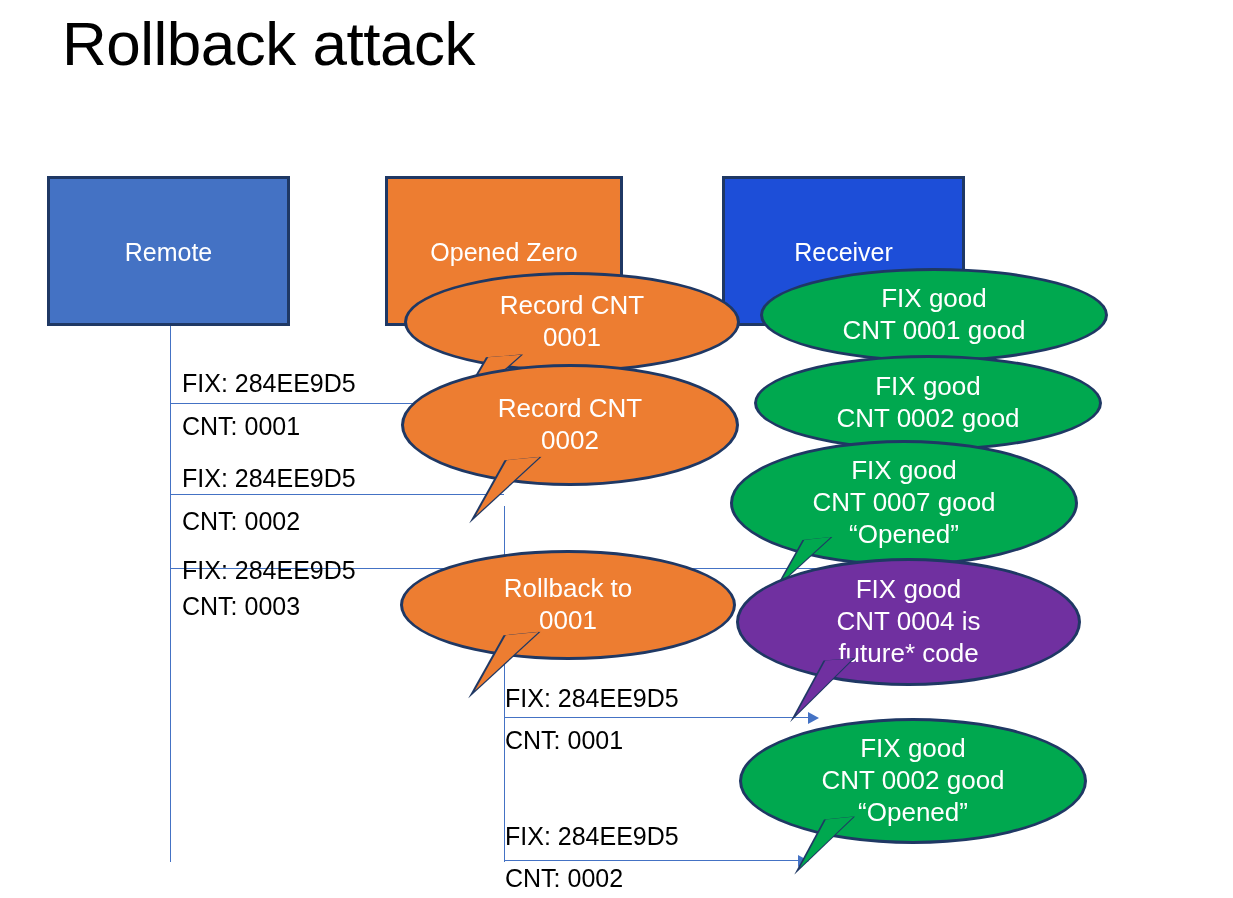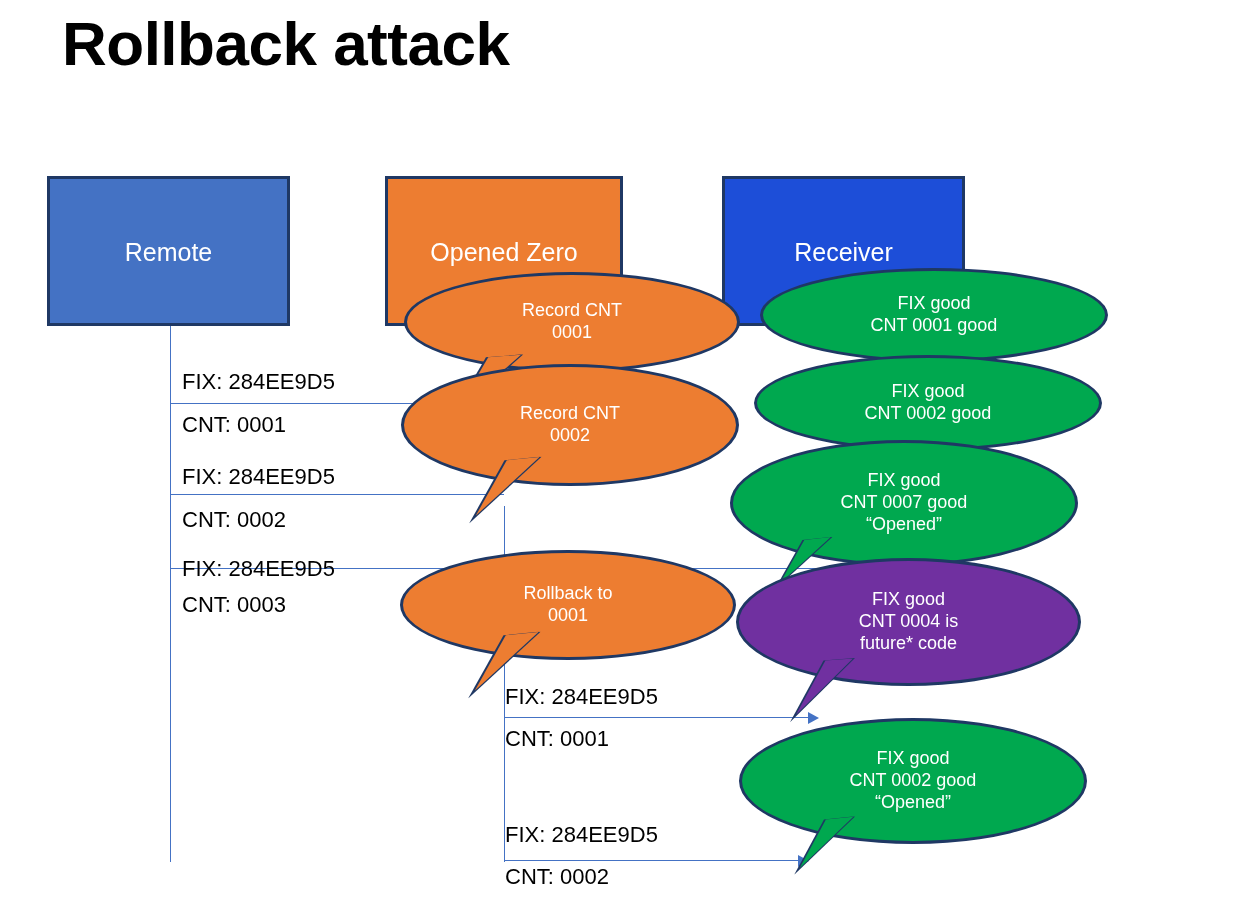--- a/index.html
+++ b/index.html
@@ -16,21 +16,21 @@
     width: 1233px;
     height: 898px;
     background: #ffffff;
     overflow: hidden;
   }
   #slide-title {
     position: absolute;
     left: 62px;
     top: 8px;
     font-size: 62px;
-    font-weight: 700;
+    font-weight: 400;
     color: #000000;
     letter-spacing: -0.5px;
     white-space: nowrap;
   }
 
   
   .actor-box {
     position: absolute;
     box-sizing: border-box;
     border: 3px solid #1F3864;
@@ -70,33 +70,33 @@
   .msg-arrow {
     position: absolute;
     width: 0;
     height: 0;
     border-top: 6px solid transparent;
     border-bottom: 6px solid transparent;
     border-left: 11px solid #4472C4;
   }
   .msg-fix, .msg-cnt {
     position: absolute;
-    font-size: 22px;
+    font-size: 25px;
     color: #000000;
     white-space: nowrap;
   }
 
   
   .bubble {
     position: absolute;
     box-sizing: border-box;
     border: 3px solid #1F3864;
     border-radius: 50%;
     color: #ffffff;
-    font-size: 18px;
+    font-size: 26px;
     line-height: 1.22;
     text-align: center;
     display: flex;
     align-items: center;
     justify-content: center;
   }
   .bubble .bubble-text { display: block; width: 100%; padding: 0 14px; }
   .b-orange { background: #ED7D31; }
   .b-green  { background: #00A84F; }
   .b-purple { background: #7030A0; }

